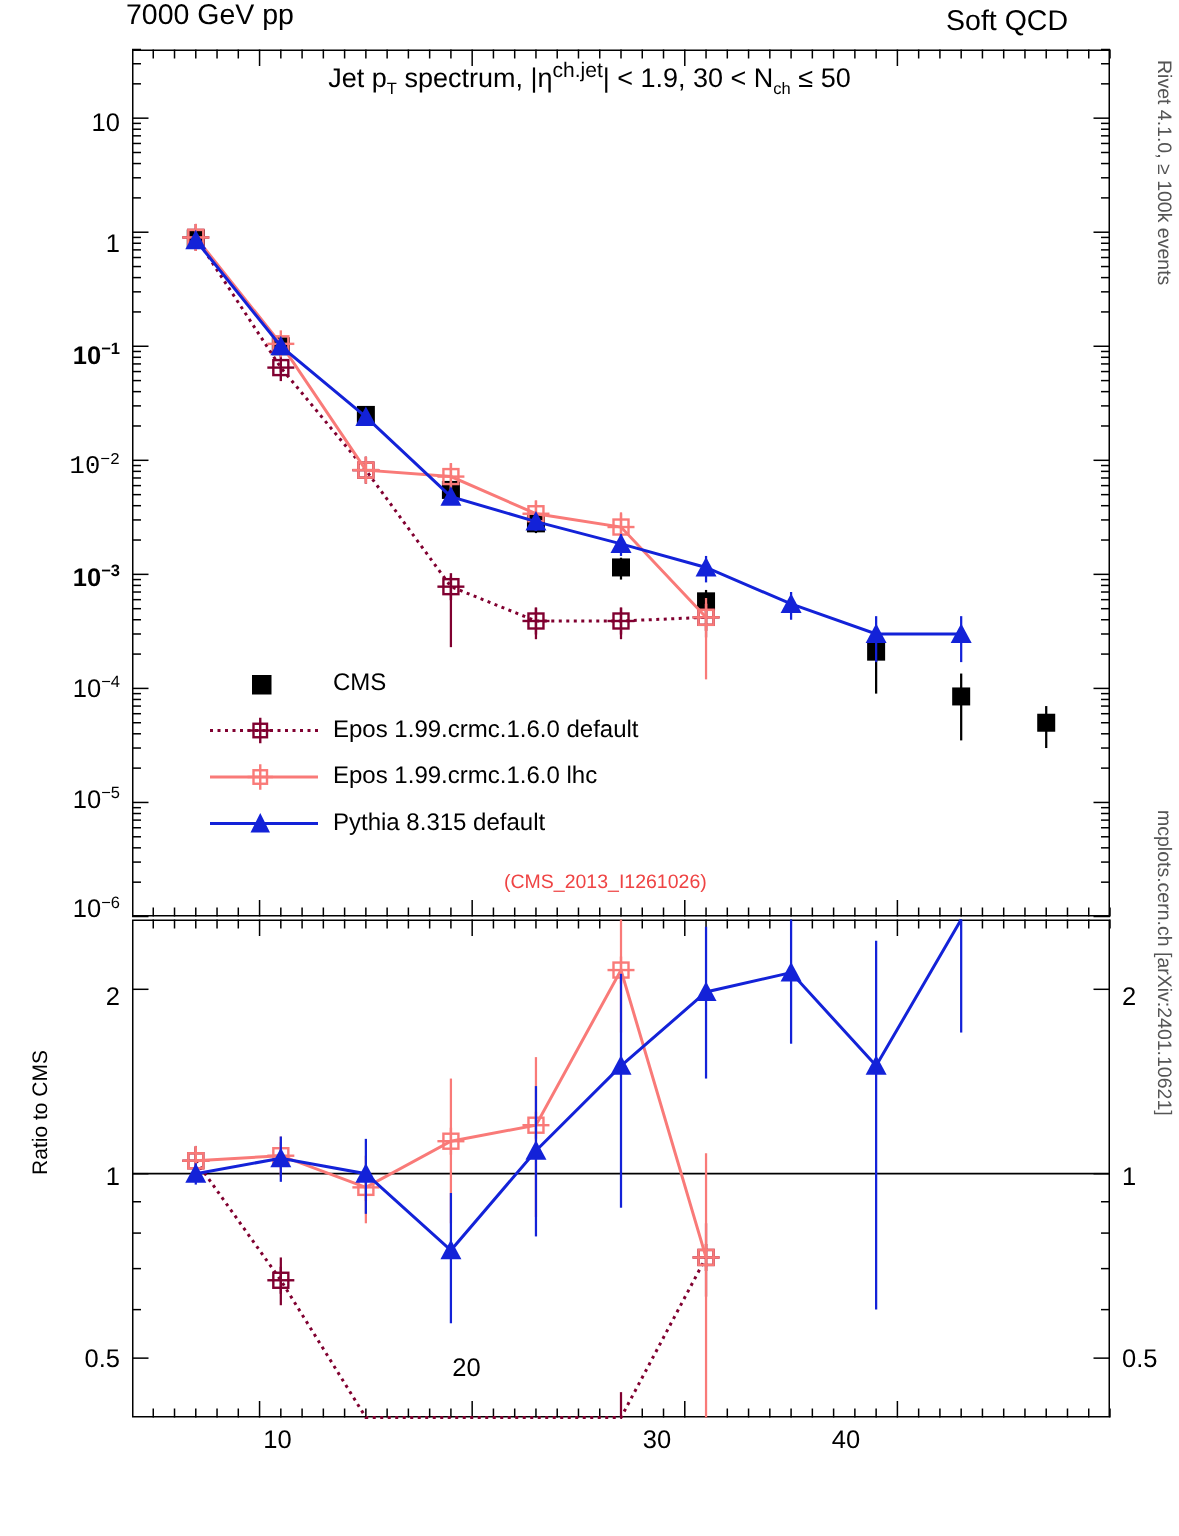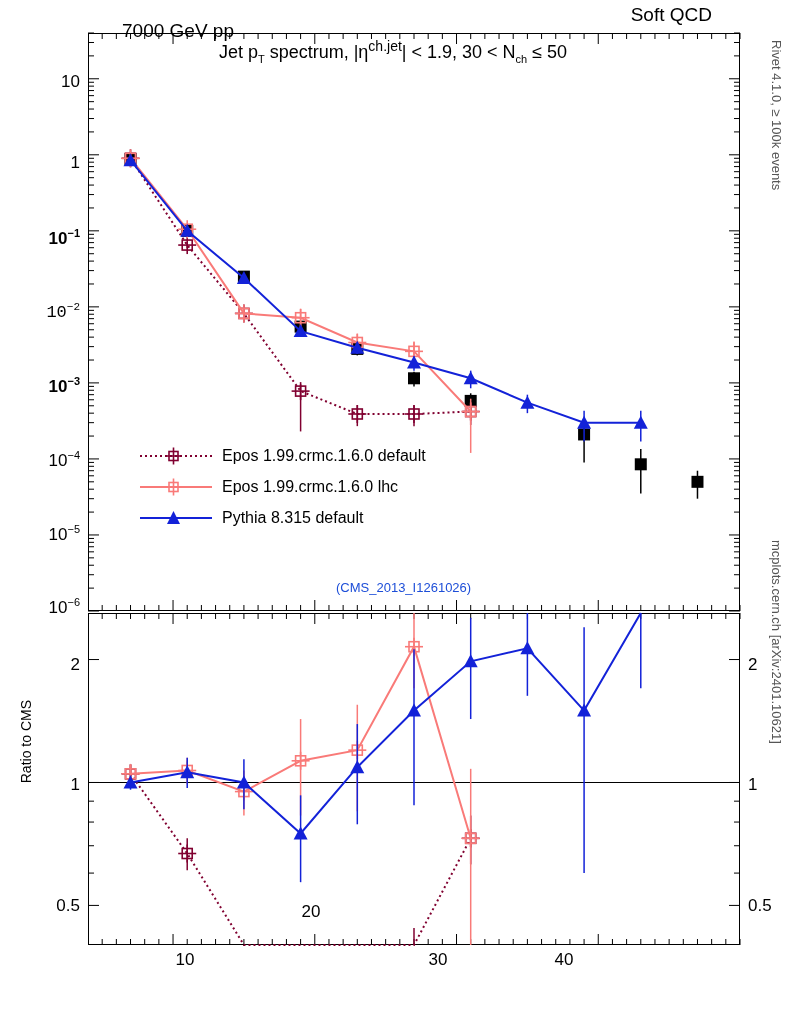--- a/index.html
+++ b/index.html
@@ -1,20 +1,20 @@
 <!DOCTYPE html>
 <html><head>
 <meta charset="utf-8">
 <style>
   html,body{margin:0;padding:0;background:#ffffff;}
   body{width:786px;height:1024px;font-family:"Liberation Sans",sans-serif;color:#000;}
   .page{position:relative;width:786px;height:1024px;overflow:hidden;}
 
   .hdr{position:absolute;font-size:19px;}
-  .hdr-left{left:84px;top:20px;margin-left:38px;}
+  .hdr-left{left:84px;top:0;}
   .hdr-right{right:74px;top:4px;}
 
   .right-label{position:absolute;writing-mode:vertical-rl;font-size:13px;color:#555;}
   .rl1{right:2px;top:40px;}
   .rl3{right:2px;top:540px;}
 
   
   #mainplot{position:absolute;left:88px;top:33px;width:652px;height:578px;border:1.5px solid #000;box-sizing:border-box;}
   #ratioplot{position:absolute;left:88px;top:613px;width:652px;height:332px;border:1.5px solid #000;box-sizing:border-box;}
 
@@ -29,21 +29,21 @@
   .xtick-label{position:absolute;font-size:17px;text-align:center;}
   .rtick-label{position:absolute;font-size:17px;text-align:left;}
 
   .ratio-ylabel{position:absolute;left:18px;top:700px;writing-mode:vertical-rl;transform:rotate(180deg);font-size:14px;}
 
   .legend{position:absolute;left:140px;top:440px;font-size:16px;}
   .legend .row{display:flex;align-items:center;height:31px;}
   .legend .key{width:72px;height:20px;position:relative;margin-right:10px;}
   .legend .lbl{white-space:nowrap;}
 
-  .watermark{position:absolute;left:336px;top:580px;font-size:13px;color:#1d4ed8;}
+  .watermark{position:absolute;left:336px;top:580px;font-size:13px;color:#ef4444;}
 </style>
 </head>
 <body>
 
 <div class="page">
 
   <div class="hdr hdr-left">7000 GeV pp</div>
   <div class="hdr hdr-right">Soft QCD</div>
 
   <div class="right-label rl1">Rivet 4.1.0, ≥ 100k events</div>
@@ -60,20 +60,28 @@
   <div class="ytick-label" style="left:8px;top:227px;width:72px;font-weight:bold;">10<span class="sup">−1</span></div>
   <div class="ytick-label" style="left:8px;top:301px;width:72px;font-family:Liberation Mono, monospace;">10<span class="sup">−2</span></div>
   <div class="ytick-label" style="left:8px;top:375px;width:72px;font-weight:bold;">10<span class="sup">−3</span></div>
   <div class="ytick-label" style="left:8px;top:449px;width:72px;">10<span class="sup">−4</span></div>
   <div class="ytick-label" style="left:8px;top:523px;width:72px;">10<span class="sup">−5</span></div>
   <div class="ytick-label" style="left:8px;top:596px;width:72px;">10<span class="sup">−6</span></div>
 
   <div class="watermark">(CMS_2013_I1261026)</div>
 
   <div class="legend">
+    <div class="row">
+      <span class="key">
+        <svg width="72" height="20">
+            <rect x="28" y="4" width="13" height="13" fill="#000"></rect>
+          </svg>
+      </span>
+      <span class="lbl">CMS</span>
+    </div>
     <div class="row">
       <span class="key">
         <svg width="72" height="20">
           <line x1="0" y1="10" x2="72" y2="10" stroke="#800030" stroke-width="2" stroke-dasharray="2,3"></line>
           <g stroke="#800030" stroke-width="1.6" fill="none">
             <rect x="29" y="5.5" width="9" height="9"></rect>
             <line x1="33.5" y1="1.5" x2="33.5" y2="18.5"></line>
             <line x1="25" y1="10" x2="42" y2="10"></line>
           </g>
         </svg>

